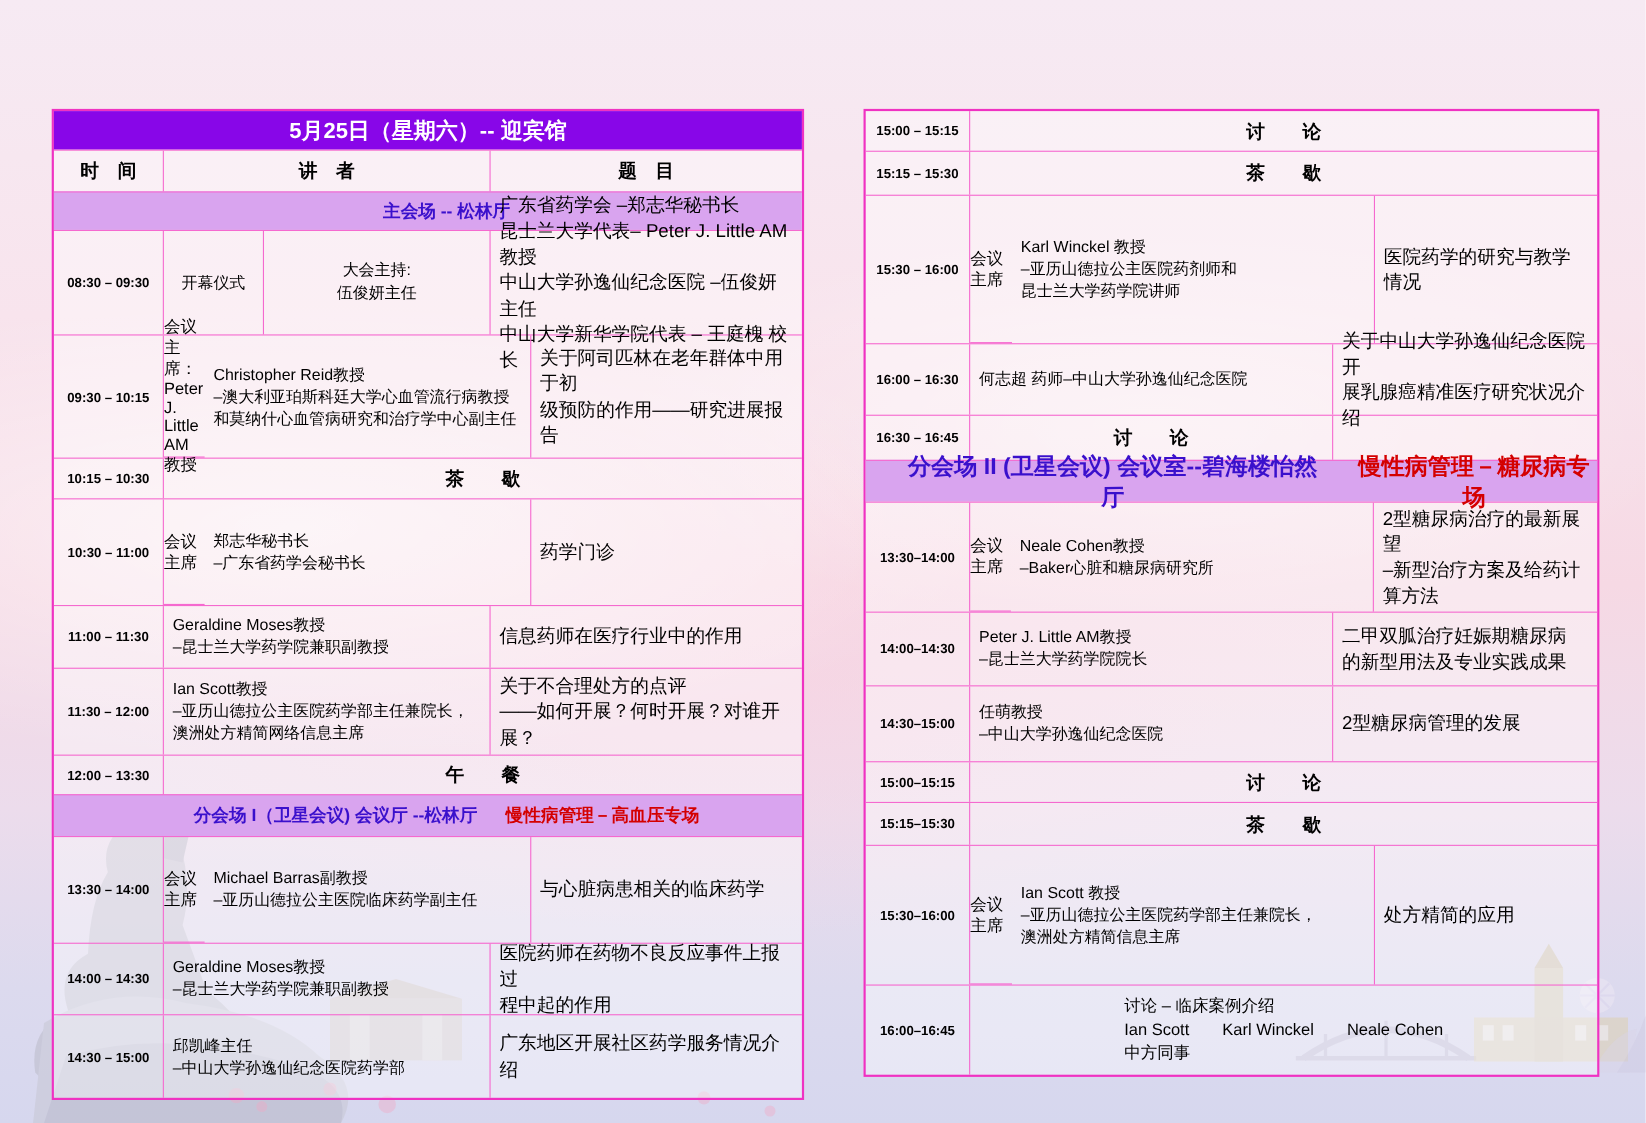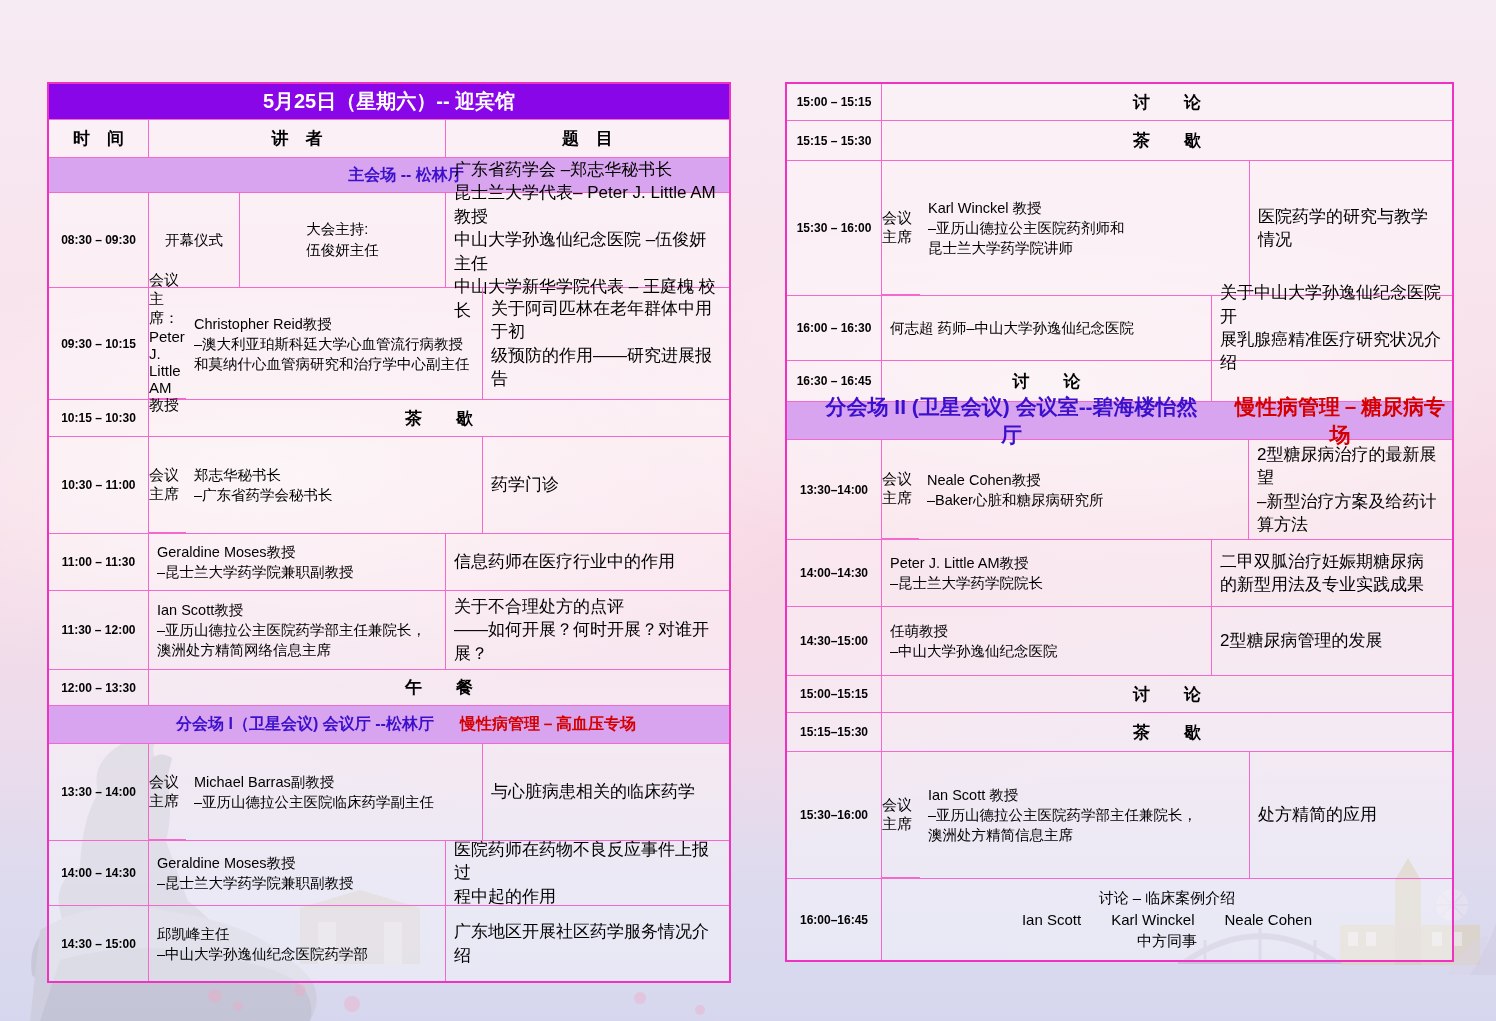--- a/index.html
+++ b/index.html
@@ -14,21 +14,21 @@
   body{
     width:1496px;height:1021px;position:relative;overflow:hidden;
     font-family:"Liberation Sans","DejaVu Sans",sans-serif;color:#000;
     background:
       radial-gradient(900px 300px at 18% 47%, rgba(255,255,255,.55), rgba(255,255,255,0) 70%),
       radial-gradient(700px 260px at 70% 38%, rgba(255,255,255,.38), rgba(255,255,255,0) 70%),
       radial-gradient(800px 320px at 45% 60%, rgba(250,210,225,.5), rgba(250,210,225,0) 75%),
       linear-gradient(180deg,#f6eaf3 0%,#f8e4ed 28%,#f6d9e4 52%,#ecdcec 72%,#dcdaee 88%,#d6d7ee 100%);
   }
   .wm{position:absolute;inset:0;z-index:0;pointer-events:none;}
-  .sched{position:absolute;top:82px;z-index:1;border:2px solid var(--outer);background:rgba(255,255,255,.40);}
+  .sched{position:absolute;top:99px;z-index:1;border:2px solid var(--outer);background:rgba(255,255,255,.40);}
   .sched.left{left:47px;width:680px;}
   .sched.right{left:785px;width:665px;}
   .trow{display:flex;box-sizing:border-box;border-top:1.5px solid var(--line);}
   .trow.first{border-top:none;}
   .c{box-sizing:border-box;display:flex;align-items:center;}
   .time{flex:0 0 100px;justify-content:center;text-align:center;font-weight:bold;font-size:12px;border-right:1.5px solid var(--line);white-space:pre-wrap;}
   .right .time{flex-basis:95px;}
   .spk{flex:0 0 297px;border-right:1.5px solid var(--line);padding:3px 8px;font-size:14.5px;line-height:1.38;white-space:pre-wrap;}
   .right .spk{flex-basis:330px;}
   .top{flex:1 1 auto;padding:3px 8px;font-size:17px;line-height:1.38;white-space:pre-wrap;}
@@ -41,24 +41,24 @@
   .title-band{background:var(--hdr);color:#fff;justify-content:center;text-align:center;font-weight:bold;font-size:20px;height:35px;display:flex;align-items:center;}
   .band{background:var(--band);justify-content:center;text-align:center;font-weight:bold;display:flex;align-items:center;gap:26px;padding-left:34px;}
   .band .blue{color:var(--bandblue);}
   .band .red{color:var(--bandred);}
   .hrow{font-weight:bold;font-size:17px;}
   .hrow .c{justify-content:center;text-align:center;}
   .hcol1{flex:0 0 100px;border-right:1.5px solid var(--line);}
   .hcol2{flex:0 0 297px;border-right:1.5px solid var(--line);}
   .hcol3{flex:1 1 auto;}
   .cer{flex:0 0 91px;justify-content:center;text-align:center;font-size:14.5px;border-right:1.5px solid var(--line);white-space:pre-wrap;}
-  .host{flex:0 0 206px;justify-content:center;text-align:left;font-size:14.5px;line-height:1.45;border-right:1.5px solid var(--line);white-space:pre-wrap;}
+  .host{flex:0 0 206px;justify-content:center;text-align:center;font-size:14.5px;line-height:1.45;border-right:1.5px solid var(--line);white-space:pre-wrap;}
   .lbl330{flex:0 0 330px;justify-content:center;text-align:center;font-weight:bold;font-size:17px;border-right:1.5px solid var(--line);white-space:pre-wrap;}
   .emptytopic{flex:1 1 auto;}
-  .disc{flex:1 1 auto;justify-content:center;text-align:center;font-size:15px;line-height:1.45;white-space:pre-wrap;}
+  .disc{flex:1 1 auto;justify-content:center;font-size:15px;line-height:1.45;white-space:pre-wrap;}
 </style>
 </head>
 <body>
 
 <svg class="wm" width="1496" height="1021" viewBox="0 0 1496 1021">
 
   <g opacity="0.5">
     <path d="M120 745 q18 -18 36 -4 q-8 14 6 22 q14 40 4 78 l22 60 q30 22 48 58 q50 28 36 62 l-40 32 -140 -18 -60 -60 q-6 -40 30 -56 q-12 -36 18 -52 q2 -48 18 -74 q-8 -30 22 -48z" fill="#b9b9c6"></path>
     <path d="M40 930 q60 -36 130 -18 q80 10 120 48 q40 26 20 61 l-280 0z" fill="#c6c6d2"></path>
     <path d="M60 960 q90 -26 200 6 q60 16 50 55 l-270 0z" fill="#b3b3c2"></path>

